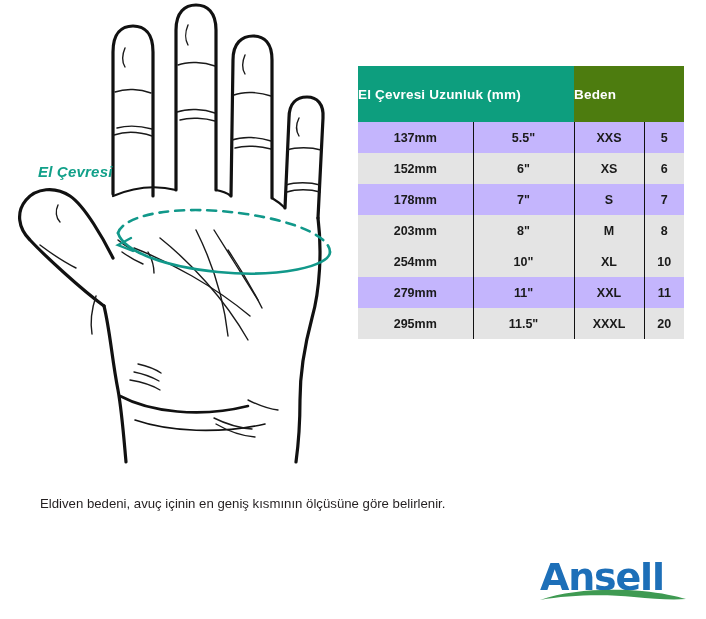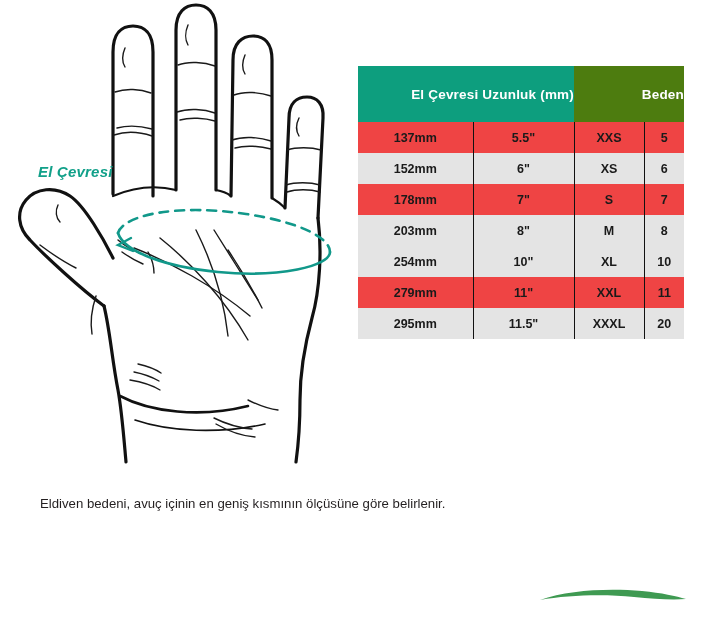--- a/index.html
+++ b/index.html
@@ -47,35 +47,35 @@
     border-collapse: collapse;
     table-layout: fixed;
   }
   #size-table th {
     height: 56px;
     font-size: 13.5px;
     font-weight: bold;
     color: #ffffff;
     letter-spacing: 0.2px;
     padding: 0;
-    text-align: right;
+    text-align: left;
     vertical-align: middle;
   }
   th.th-circ { background: #0d9e7e; }
   th.th-size { background: #4d7c0f; }
 
   #size-table td {
     height: 31px;
     font-size: 12.5px;
     font-weight: bold;
     color: #1a1a1a;
     text-align: center;
     vertical-align: middle;
     padding: 0;
-    background: #ef4444;
+    background: #c4b5fd;
   }
   #size-table tbody tr.alt td { background: #e4e4e4; }
 
   
   #size-table td.sep-left { border-left: 1.6px solid #111111; }
 
   
   col.c-mm  { width: 115px; }
   col.c-in  { width: 101px; }
   col.c-ltr { width: 70px; }
@@ -263,16 +263,17 @@
       <td class="sep-left">20</td>
     </tr>
   </tbody>
 </table>
 
 <div id="caption">
   <div>Eldiven bedeni, avuç içinin en geniş kısmının ölçüsüne göre belirlenir.</div>
 </div>
 
 <div id="ansell-logo">
+  <div class="logo-word">Ansell</div>
   <svg class="logo-swoosh" viewBox="0 0 150 16" xmlns="http://www.w3.org/2000/svg">
     <path d="M2 12 C30 2 70 0 104 3 C124 5 138 8 148 11 C134 12 116 11 96 9 C66 6 30 7 2 12 Z" fill="#3f9a52"></path>
   </svg>
 </div>
 
 </body></html>

